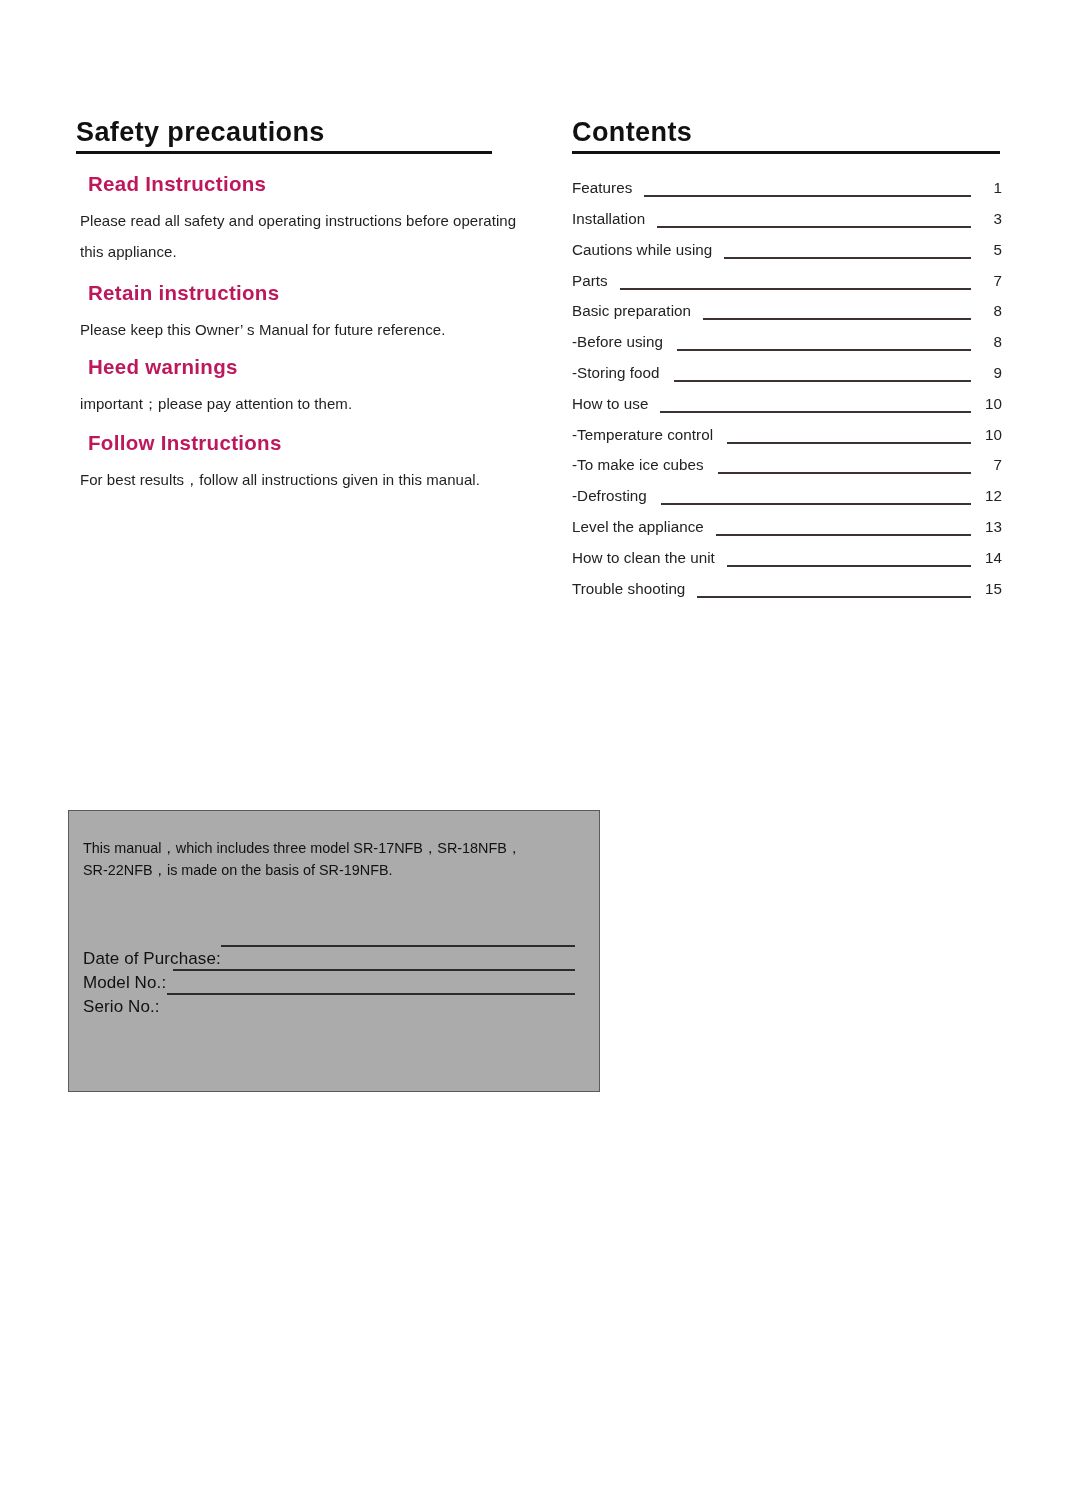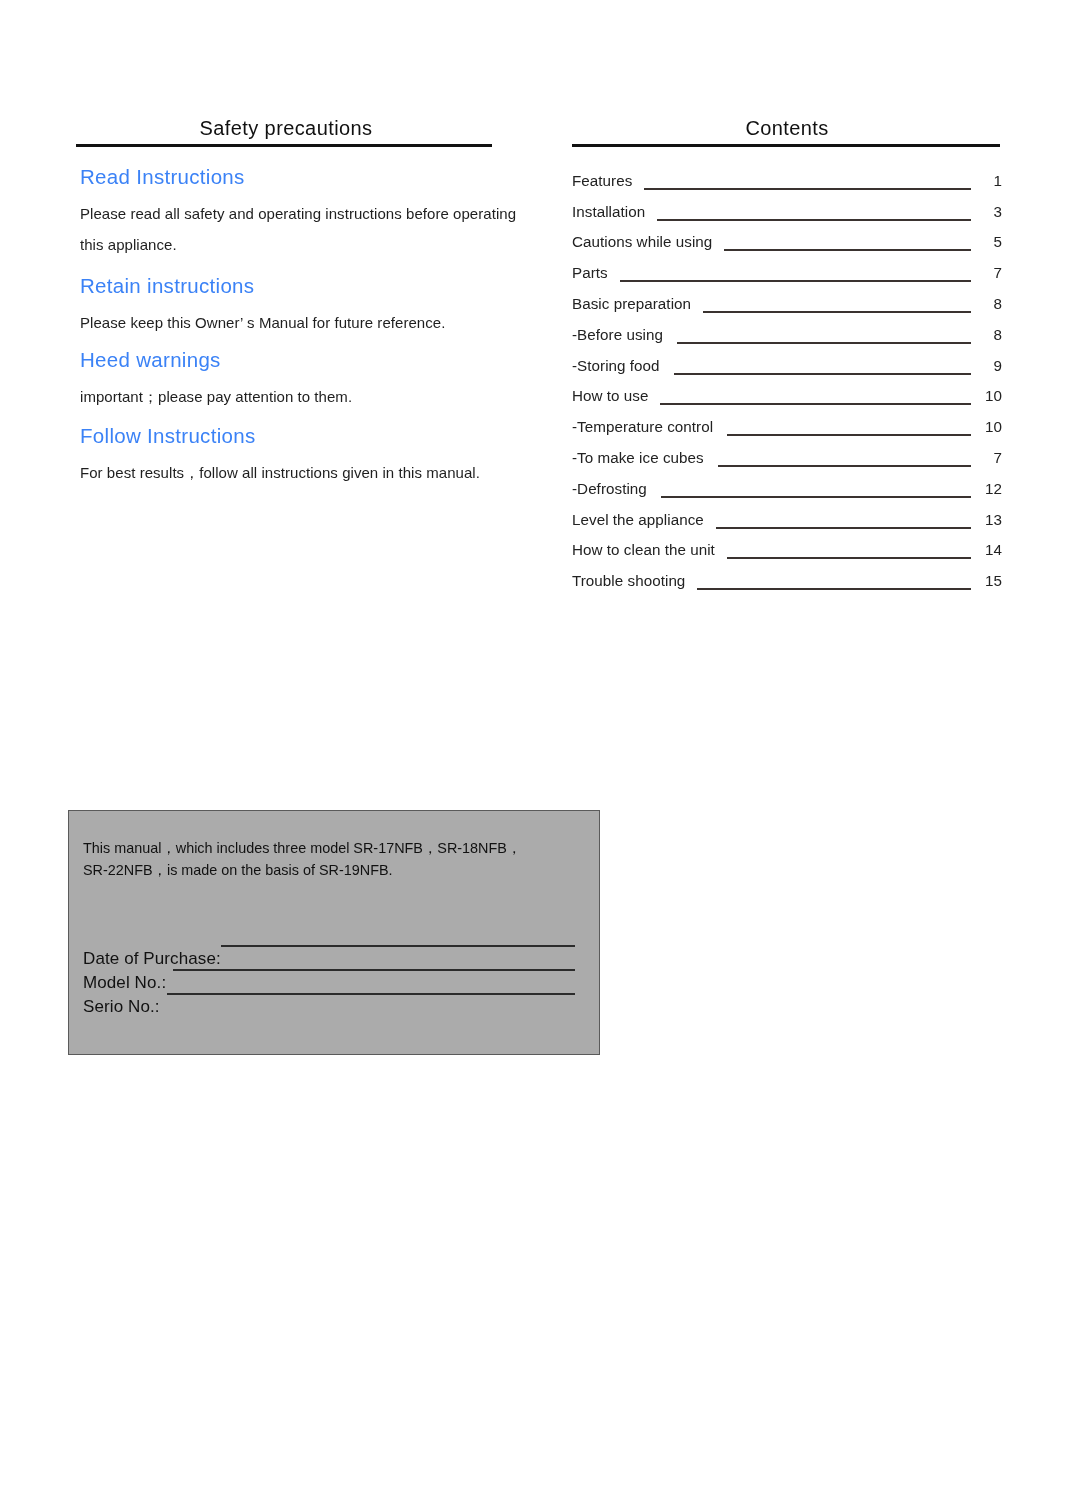--- a/index.html
+++ b/index.html
@@ -29,46 +29,45 @@
     width: 420px;
   }
   .col-right {
     position: absolute;
     left: 572px;
     top: 118px;
     width: 430px;
   }
 
   .page-title {
-    font-size: 20px;
-    font-weight: 400;
+    font-size: 27px;
+    font-weight: 700;
     letter-spacing: 0.4px;
     line-height: 1.05;
     margin: 0;
     color: #111;
     white-space: nowrap;
-    text-align: center;
   }
   .title-rule {
     height: 0;
     border-top: 3px solid #111;
     margin-top: 5px;
   }
   .title-rule.left  { width: 416px; }
   .title-rule.right { width: 428px; }
 
   .section {
     margin-top: 17px;
   }
   .section-heading {
     font-size: 20.5px;
-    font-weight: 400;
+    font-weight: 700;
     letter-spacing: 0.3px;
-    color: #3b82f6;
-    margin: 0 0 9px 4px;
+    color: #be185d;
+    margin: 0 0 9px 12px;
     white-space: nowrap;
   }
   .section-body {
     font-size: 15px;
     line-height: 31px;
     color: #1f1f1f;
     margin: 0 0 0 4px;
     letter-spacing: 0.05px;
   }
   .section-body .ln { display: block; white-space: nowrap; }
@@ -111,21 +110,21 @@
     font-size: 15.2px;
   }
   .toc-row.sub .toc-label { padding-right: 14px; }
 
   
   .info-box {
     position: absolute;
     left: 68px;
     top: 810px;
     width: 532px;
-    height: 245px;
+    height: 282px;
     background: #ababab;
     border: 1px solid #5a5a5a;
     box-sizing: border-box;
   }
   .info-note {
     position: absolute;
     left: 14px;
     top: 26px;
     width: 500px;
     font-size: 14.4px;

